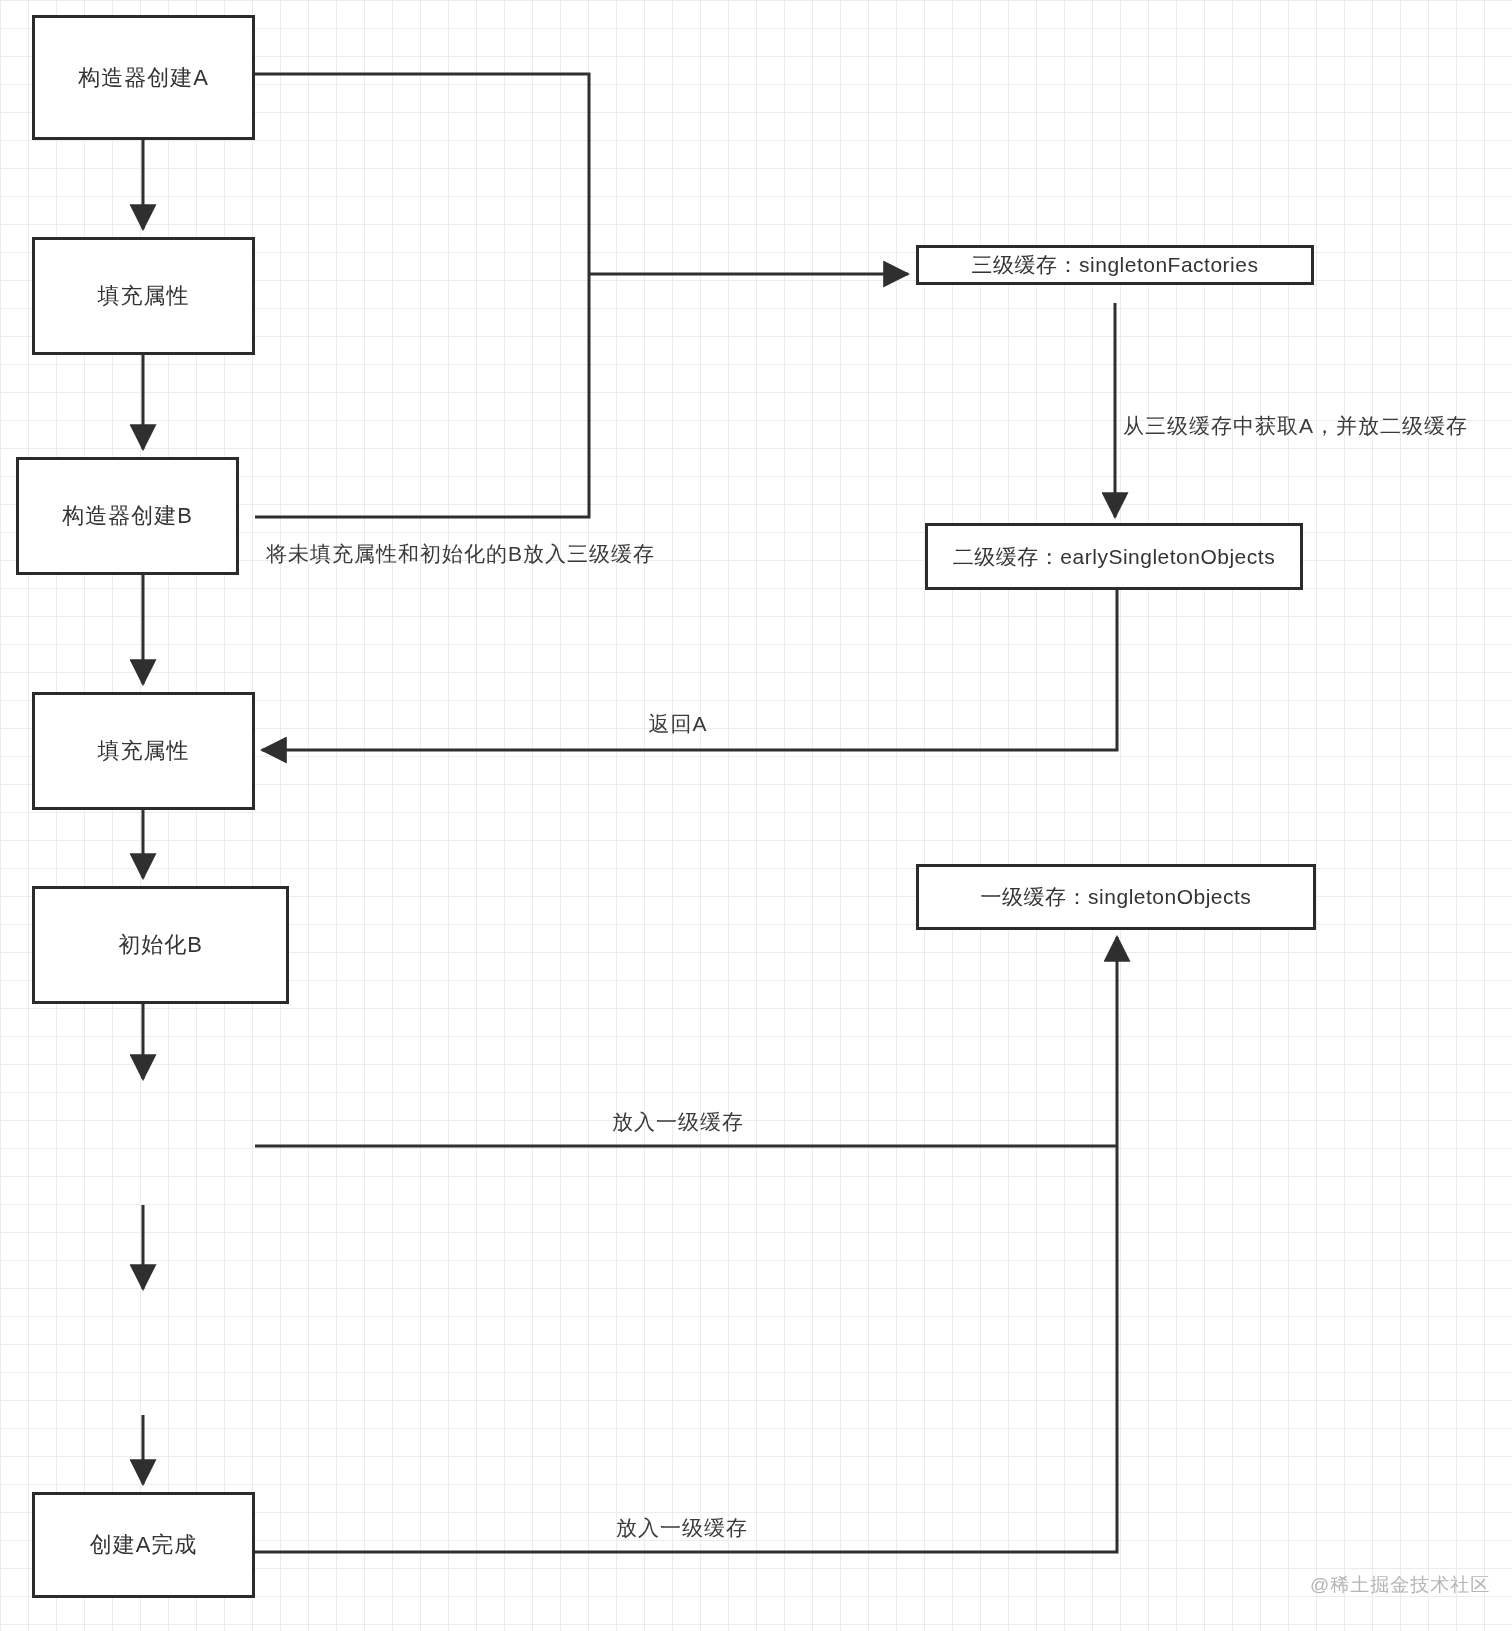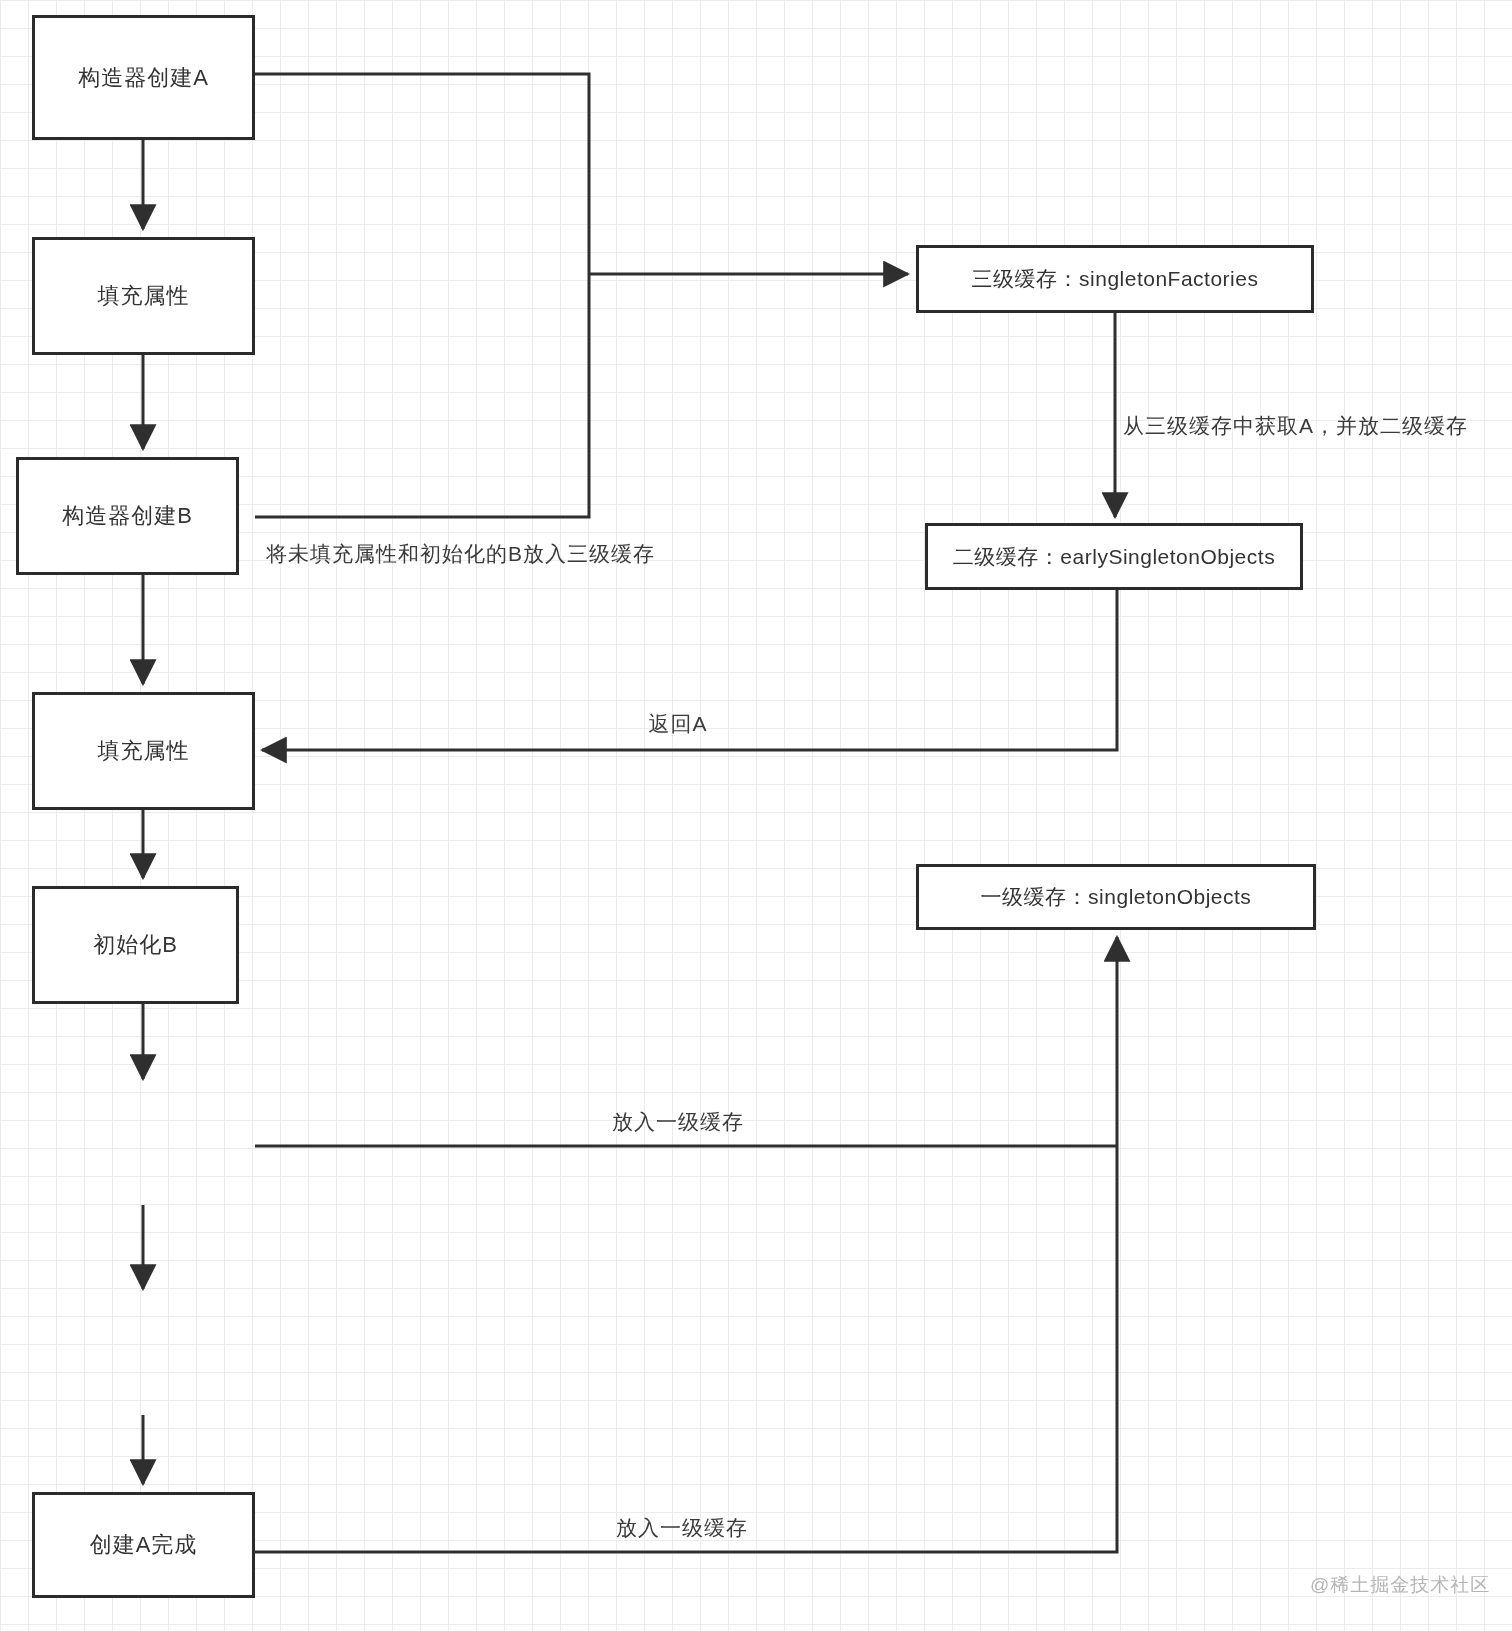--- a/index.html
+++ b/index.html
@@ -97,28 +97,28 @@
   </div>
   <div class="flow-node" style="left:32px;top:237px;width:223px;height:118px;">
     <span>填充属性</span>
   </div>
   <div class="flow-node" style="left:16px;top:457px;width:223px;height:118px;">
     <span>构造器创建B</span>
   </div>
   <div class="flow-node" style="left:32px;top:692px;width:223px;height:118px;">
     <span>填充属性</span>
   </div>
-  <div class="flow-node" style="left:32px;top:886px;width:207px;height:118px;">
+  <div class="flow-node" style="left:32px;top:886px;width:257px;height:118px;">
     <span>初始化B</span>
   </div>
   <div class="flow-node" style="left:32px;top:1492px;width:223px;height:106px;">
     <span>创建A完成</span>
   </div>
 
-  <div class="cache-node" style="left:916px;top:245px;width:398px;height:68px;">
+  <div class="cache-node" style="left:916px;top:245px;width:398px;height:40px;">
     <span>三级缓存：singletonFactories</span>
   </div>
   <div class="cache-node" style="left:925px;top:523px;width:378px;height:67px;">
     <span>二级缓存：earlySingletonObjects</span>
   </div>
   <div class="cache-node" style="left:916px;top:864px;width:400px;height:66px;">
     <span>一级缓存：singletonObjects</span>
   </div>
 
   <div class="edge-label" style="left:266px;top:540px;">将未填充属性和初始化的B放入三级缓存</div>

